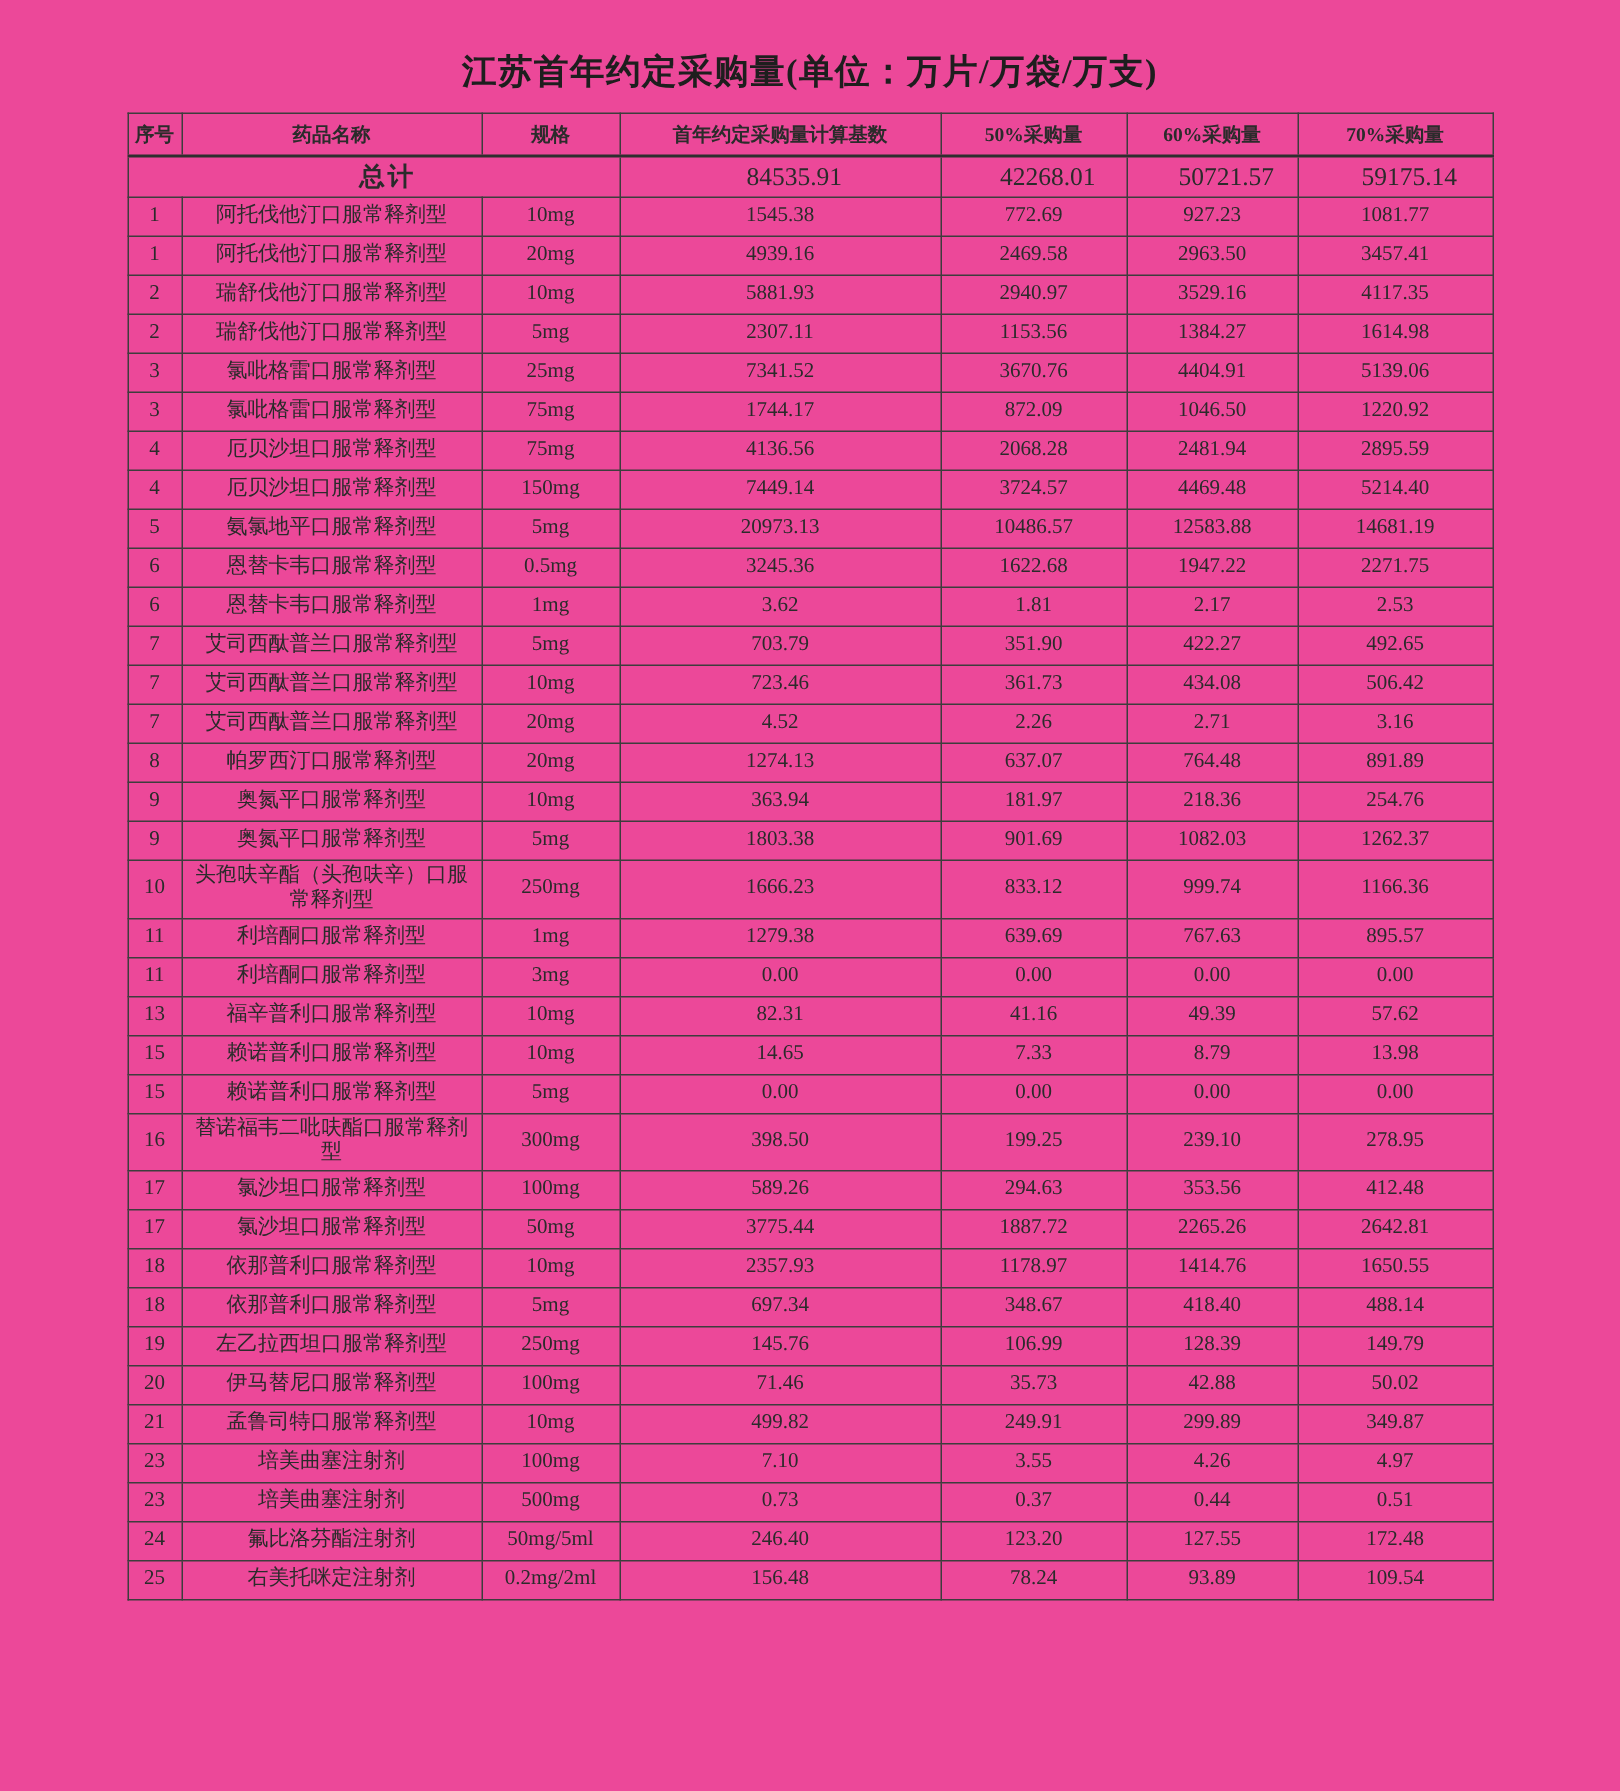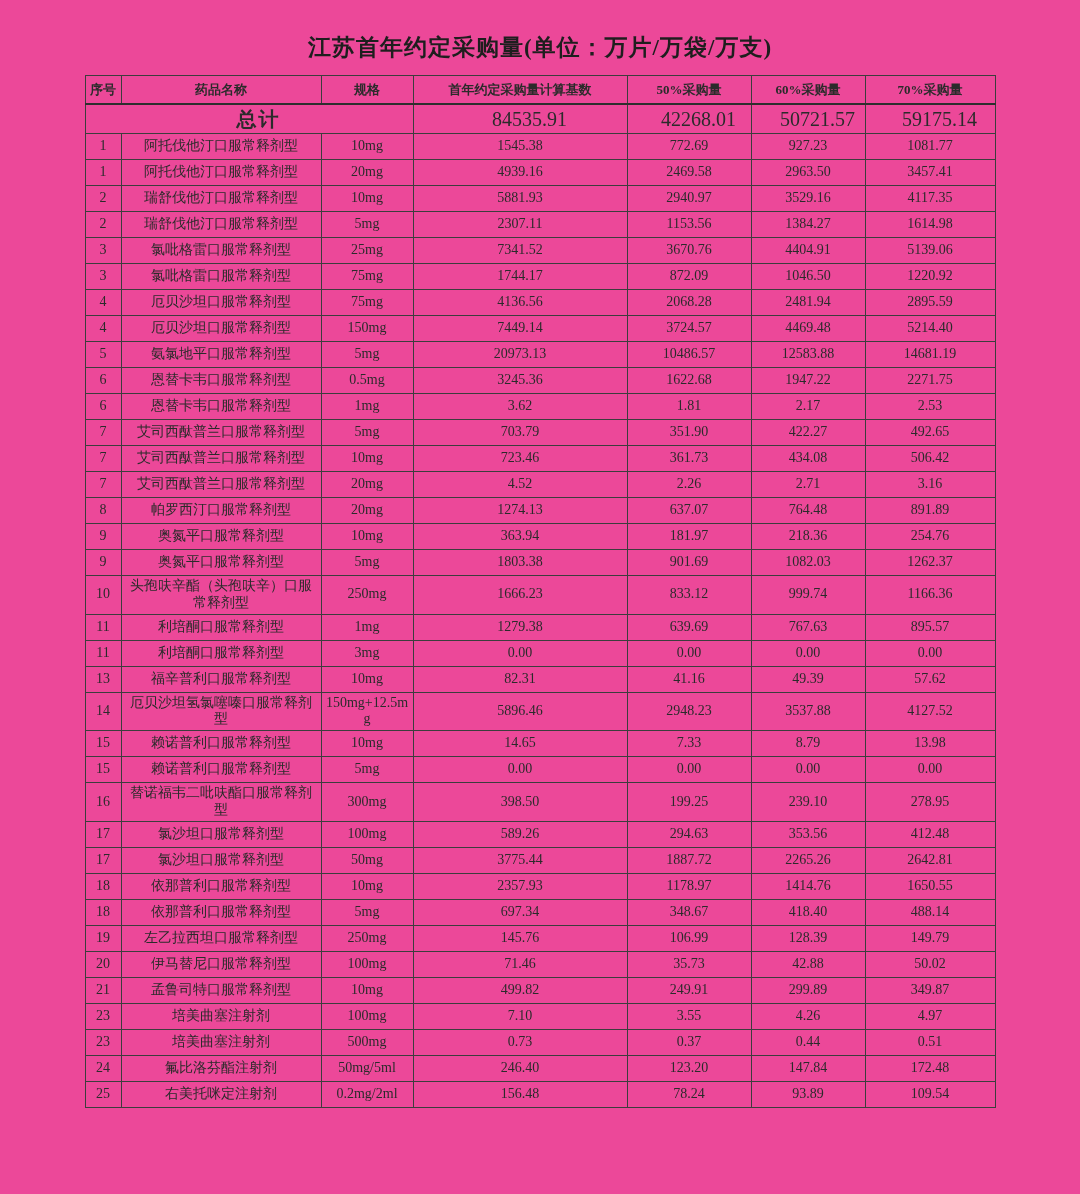--- a/index.html
+++ b/index.html
@@ -45,21 +45,21 @@
     word-break: break-all;
   }
   table.procurement thead th {
     font-weight: bold;
     font-size: 13px;
     height: 23px;
     border-bottom: 2.5px solid #2e2e2e;
   }
   tr.total-row td {
     height: 22px;
-    font-size: 20px;
+    font-size: 17px;
     padding-left: 22px;
   }
   tr.total-row td.total-label {
     font-weight: bold;
     letter-spacing: 2px;
   }
   col.c-seq  { width: 36px; }
   col.c-name { width: 200px; }
   col.c-spec { width: 92px; }
   col.c-base { width: 214px; }
@@ -286,29 +286,20 @@
         <tr>
       <td>13</td>
       <td>福辛普利口服常释剂型</td>
       <td>10mg</td>
       <td>82.31</td>
       <td>41.16</td>
       <td>49.39</td>
       <td>57.62</td>
     </tr>
         <tr>
-      <td>14</td>
-      <td>厄贝沙坦氢氯噻嗪口服常释剂型</td>
-      <td>150mg+12.5mg</td>
-      <td>5896.46</td>
-      <td>2948.23</td>
-      <td>3537.88</td>
-      <td>4127.52</td>
-    </tr>
-        <tr>
       <td>15</td>
       <td>赖诺普利口服常释剂型</td>
       <td>10mg</td>
       <td>14.65</td>
       <td>7.33</td>
       <td>8.79</td>
       <td>13.98</td>
     </tr>
         <tr>
       <td>15</td>
@@ -408,21 +399,21 @@
       <td>0.37</td>
       <td>0.44</td>
       <td>0.51</td>
     </tr>
         <tr>
       <td>24</td>
       <td>氟比洛芬酯注射剂</td>
       <td>50mg/5ml</td>
       <td>246.40</td>
       <td>123.20</td>
-      <td>147.84</td>
+      <td>127.55</td>
       <td>172.48</td>
     </tr>
         <tr>
       <td>25</td>
       <td>右美托咪定注射剂</td>
       <td>0.2mg/2ml</td>
       <td>156.48</td>
       <td>78.24</td>
       <td>93.89</td>
       <td>109.54</td>

